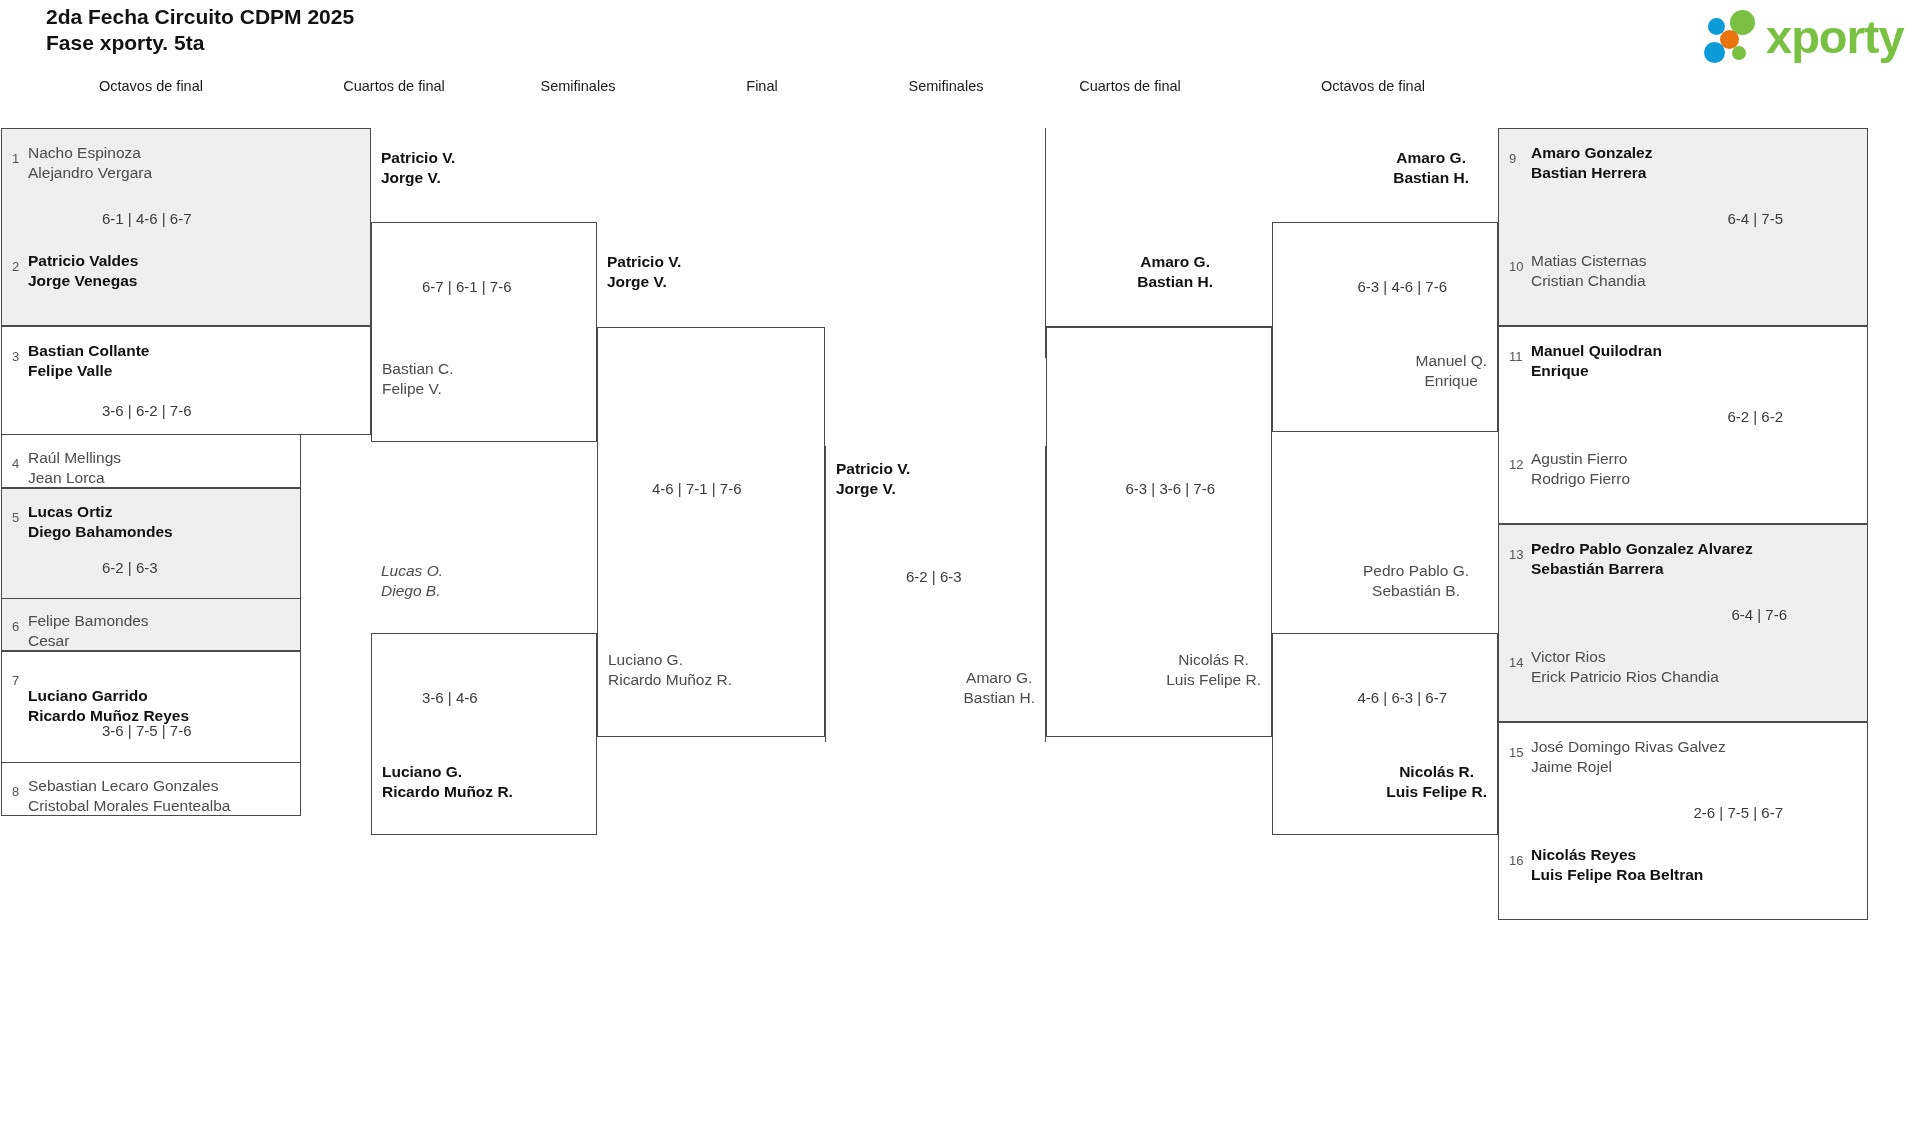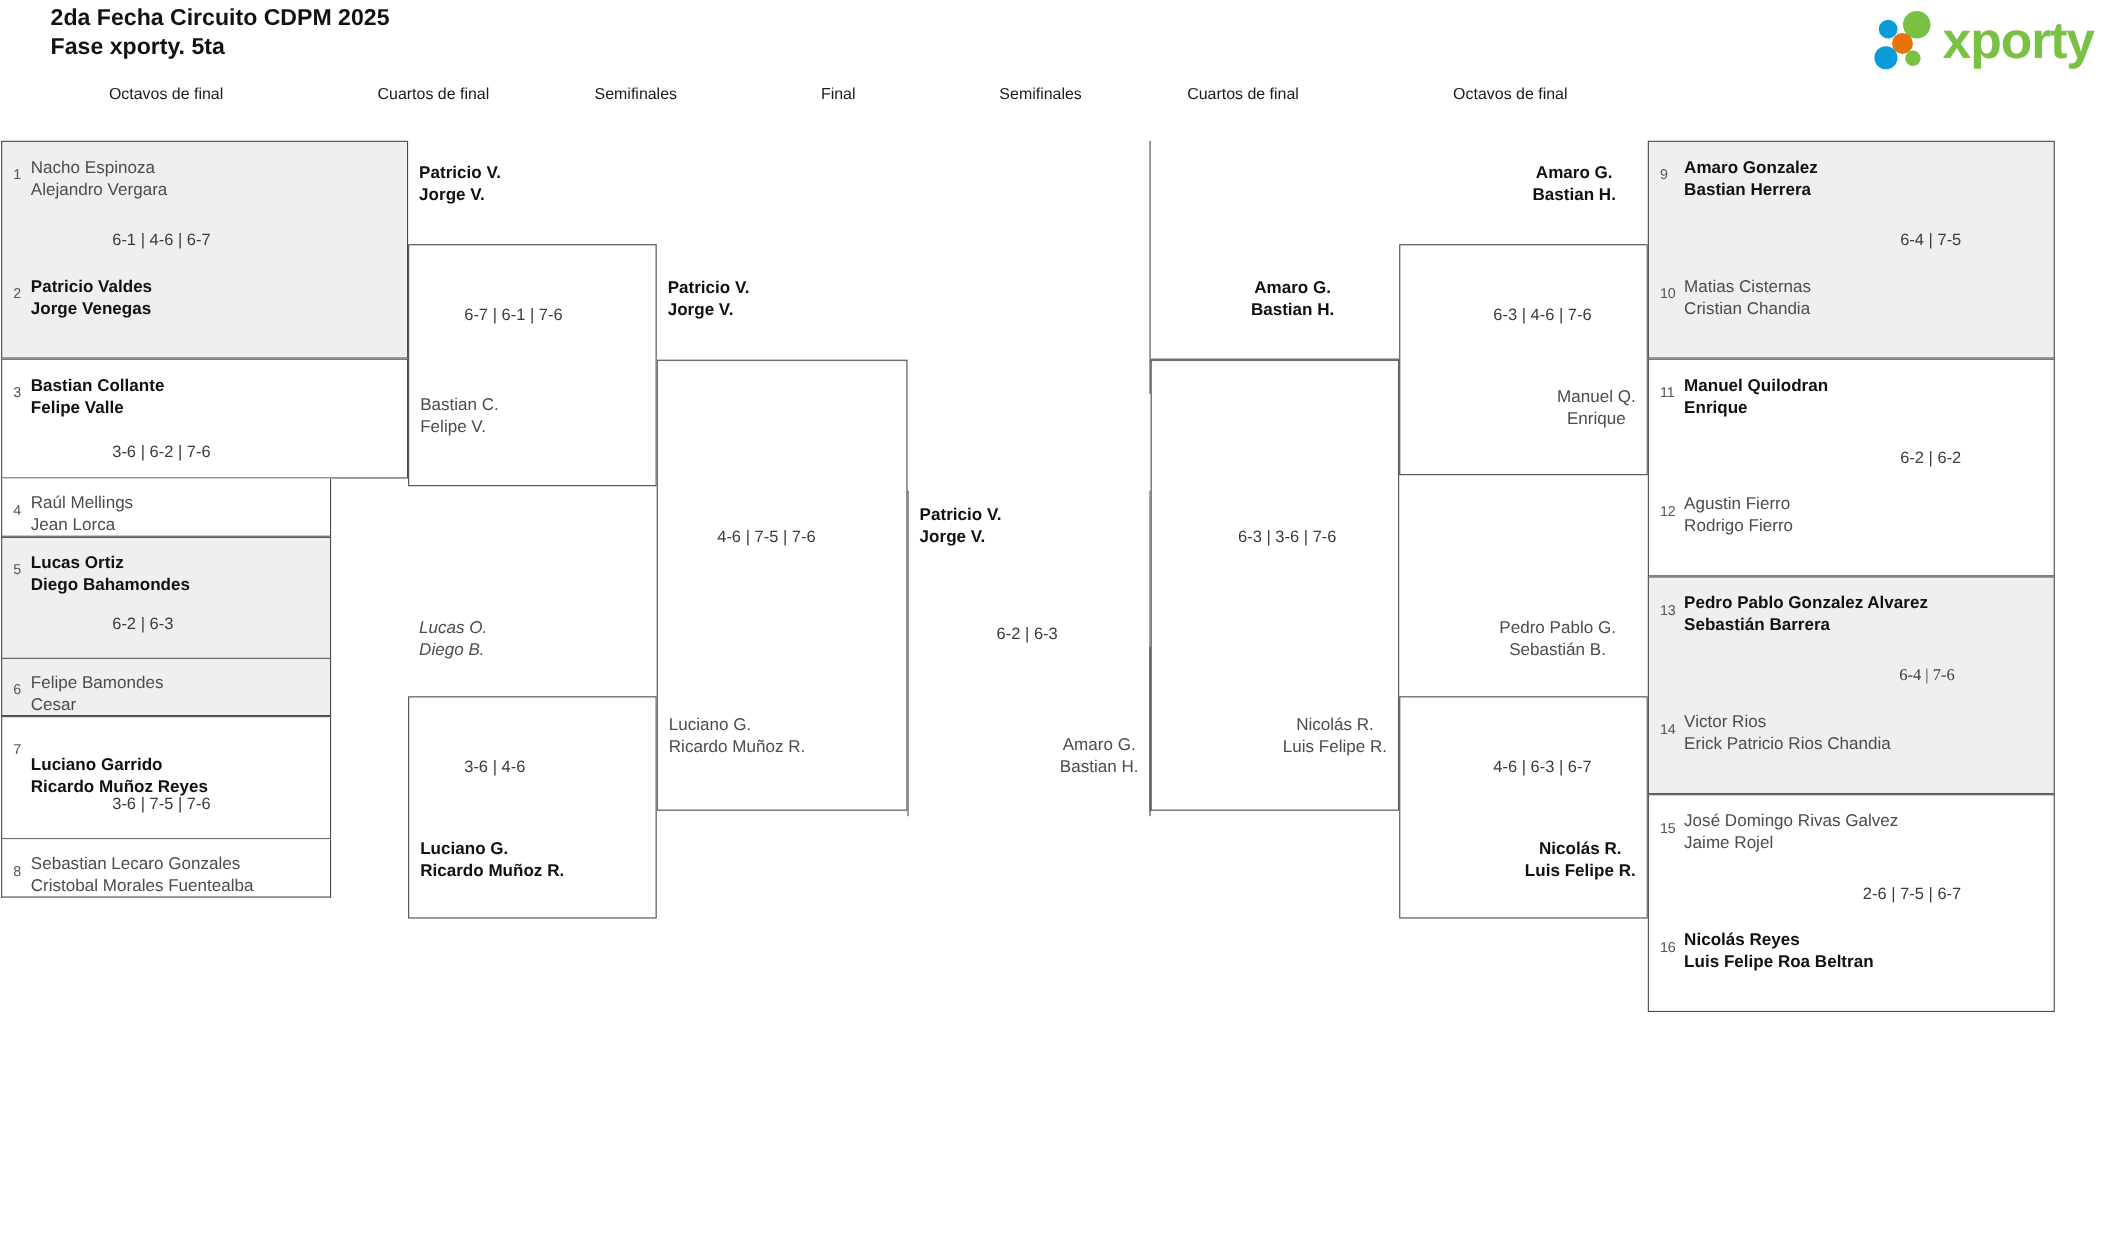--- a/index.html
+++ b/index.html
@@ -228,21 +228,21 @@
     <span class="ln">Luciano G.</span>
     <span class="ln">Ricardo Muñoz R.</span>
   </div>
 </div>
 
 <div class="team winner" style="left:607px; top:252px;">
   <span class="ln">Patricio V.</span>
   <span class="ln">Jorge V.</span>
 </div>
 <div class="mbox" style="left:597px; top:327px; width:228px; height:410px;">
-  <div class="score" style="left:54px; top:152px;">4-6 | 7-5 | 7-6</div>
+  <div class="score" style="left:54px; top:152px;">4-6 | 7-1 | 7-6</div>
   <div class="team loser" style="left:10px; top:322px;">
     <span class="ln">Luciano G.</span>
     <span class="ln">Ricardo Muñoz R.</span>
   </div>
 </div>
 
 <div class="mbox" style="left:825px; top:446px; width:221px; height:296px; border-top:none; border-bottom:none;">
   <div class="team winner" style="left:10px; top:13px;">
     <span class="ln">Patricio V.</span>
     <span class="ln">Jorge V.</span>
@@ -314,21 +314,21 @@
     <span class="ln">Agustin Fierro</span>
     <span class="ln">Rodrigo Fierro</span>
   </div>
 </div>
 <div class="mbox shaded" style="left:1498px; top:524px; width:370px; height:198px;">
   <div class="seed" style="left:10px; top:23px;">13</div>
   <div class="team winner" style="left:32px; top:14px;">
     <span class="ln">Pedro Pablo Gonzalez Alvarez</span>
     <span class="ln">Sebastián Barrera</span>
   </div>
-  <div class="score right" style="right:90px; top:81px;font-family:Liberation Serif, serif;">6-4 | 7-6</div>
+  <div class="score right" style="right:80px; top:81px;">6-4 | 7-6</div>
   <div class="seed" style="left:10px; top:131px;">14</div>
   <div class="team loser" style="left:32px; top:122px;">
     <span class="ln">Victor Rios</span>
     <span class="ln">Erick Patricio Rios Chandia</span>
   </div>
 </div>
 <div class="mbox" style="left:1498px; top:722px; width:370px; height:198px;">
   <div class="seed" style="left:10px; top:23px;">15</div>
   <div class="team loser" style="left:32px; top:14px;">
     <span class="ln">José Domingo Rivas Galvez</span>

